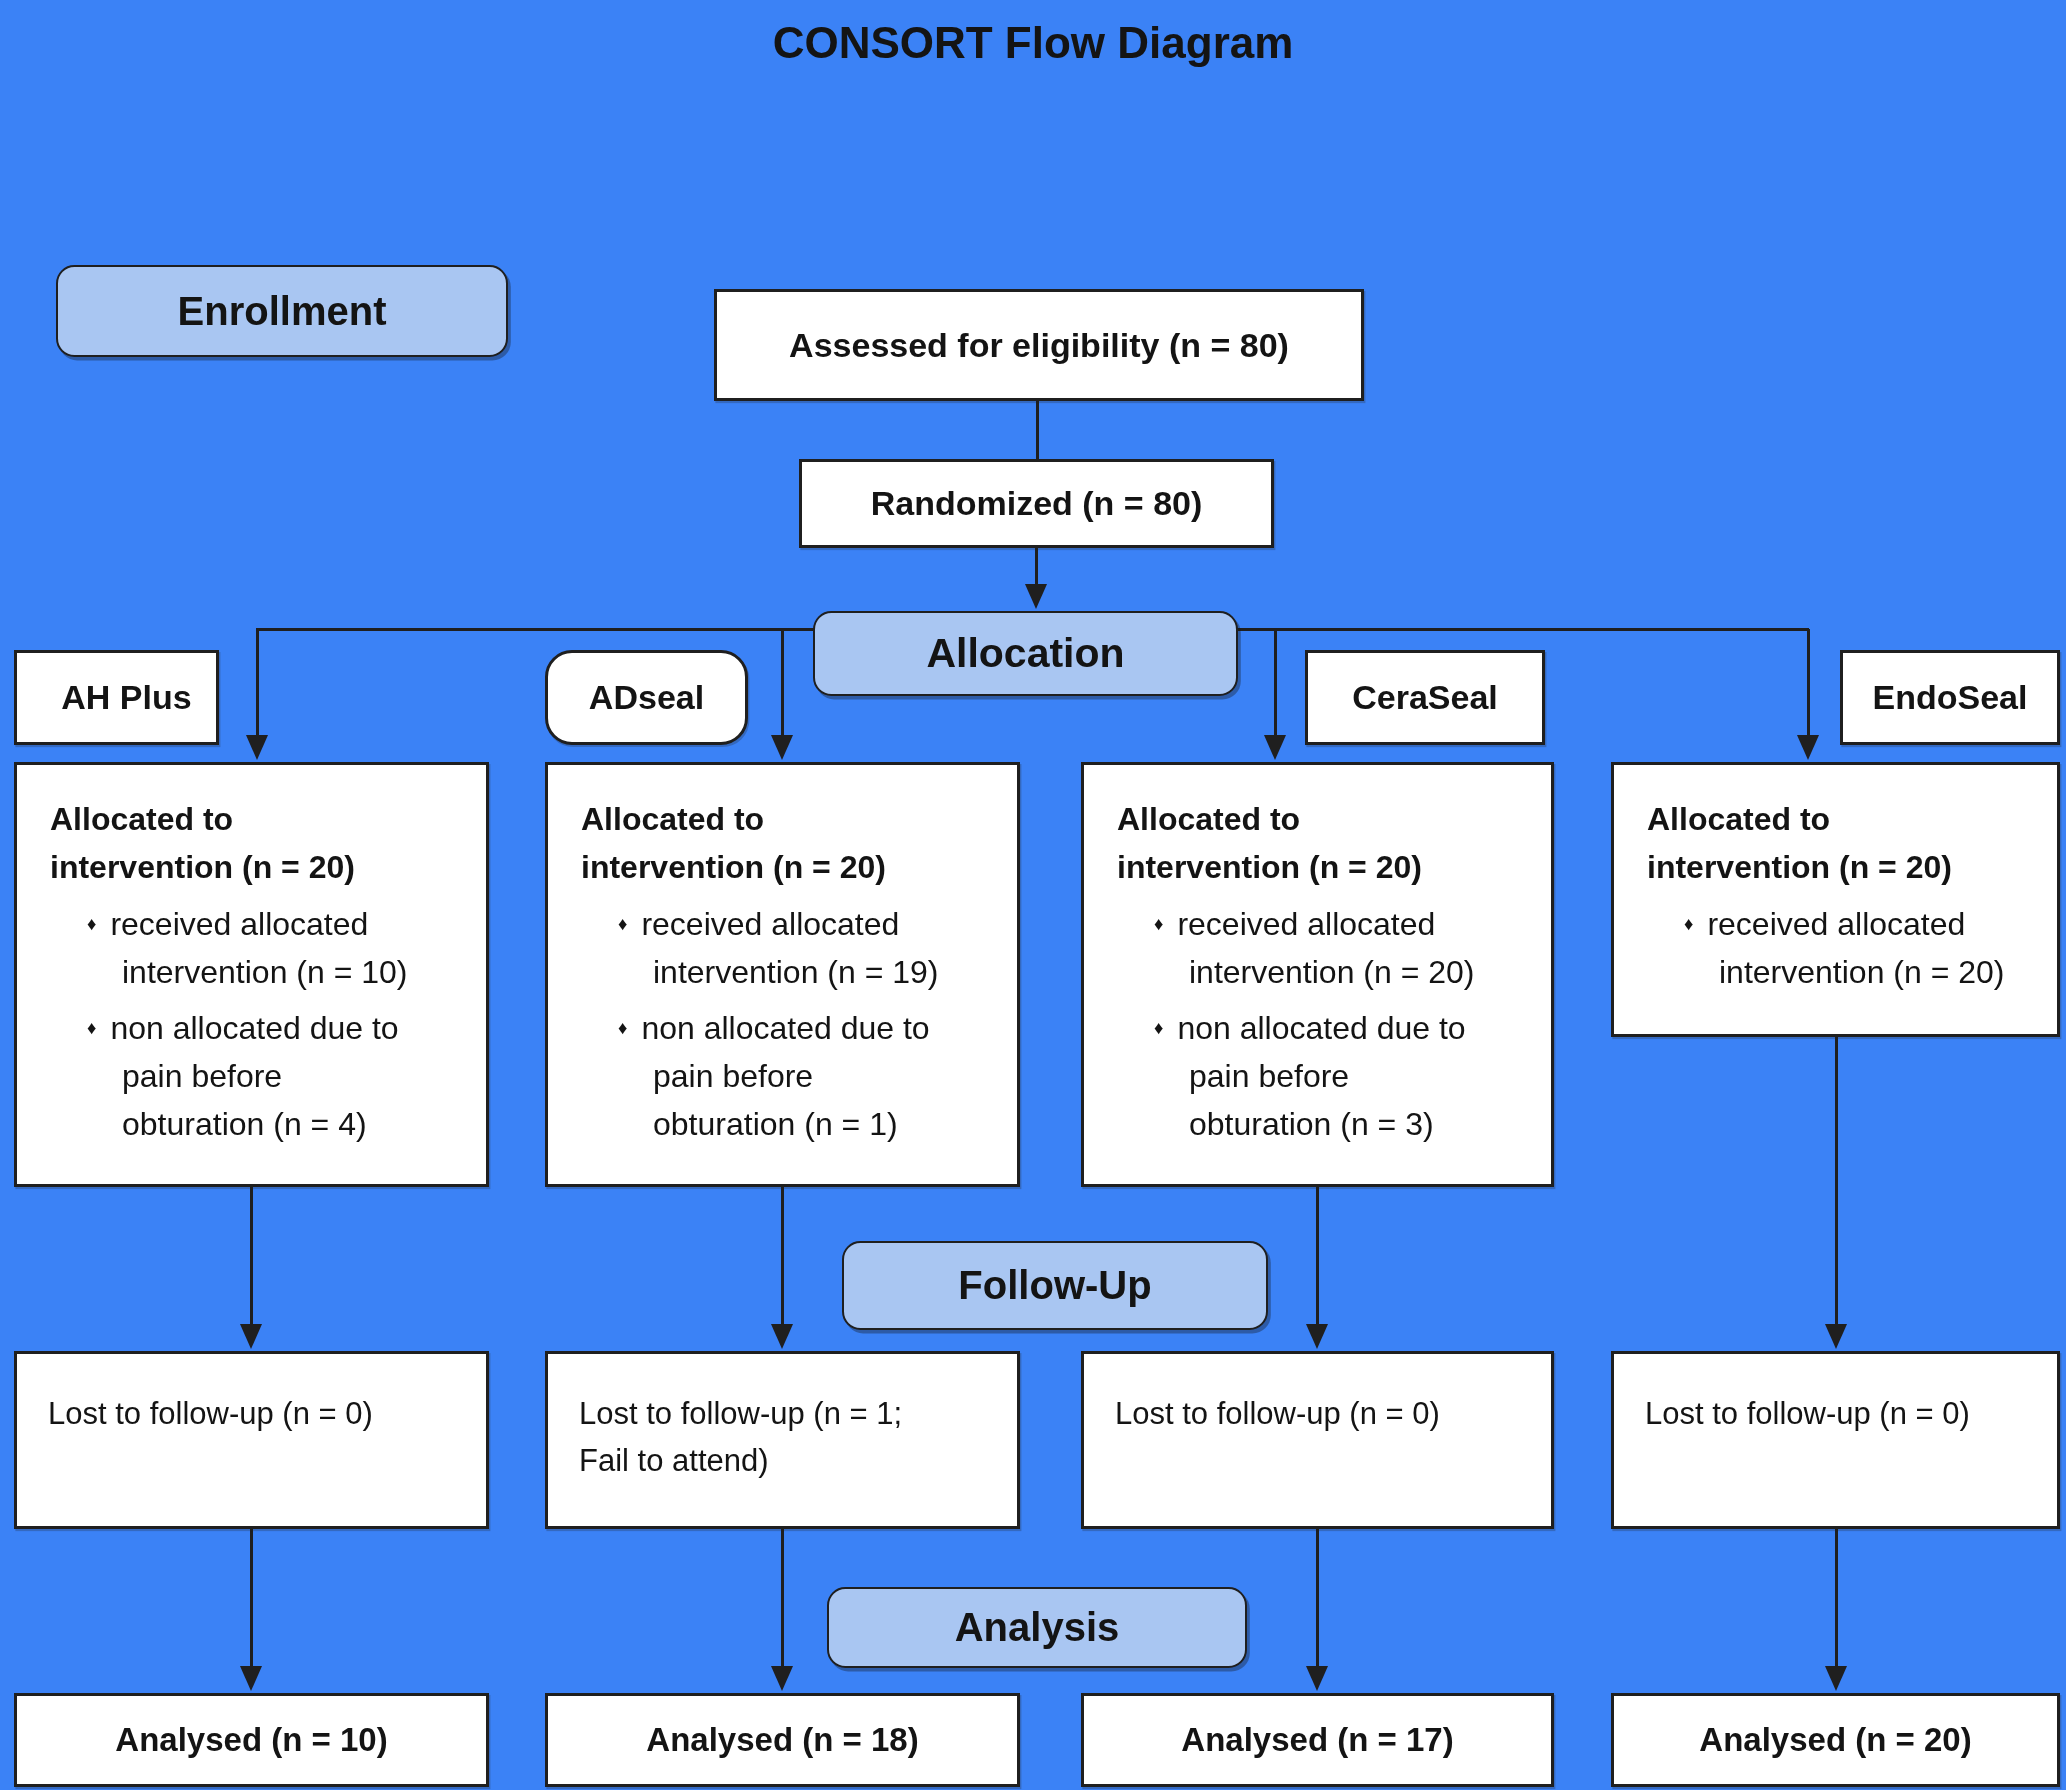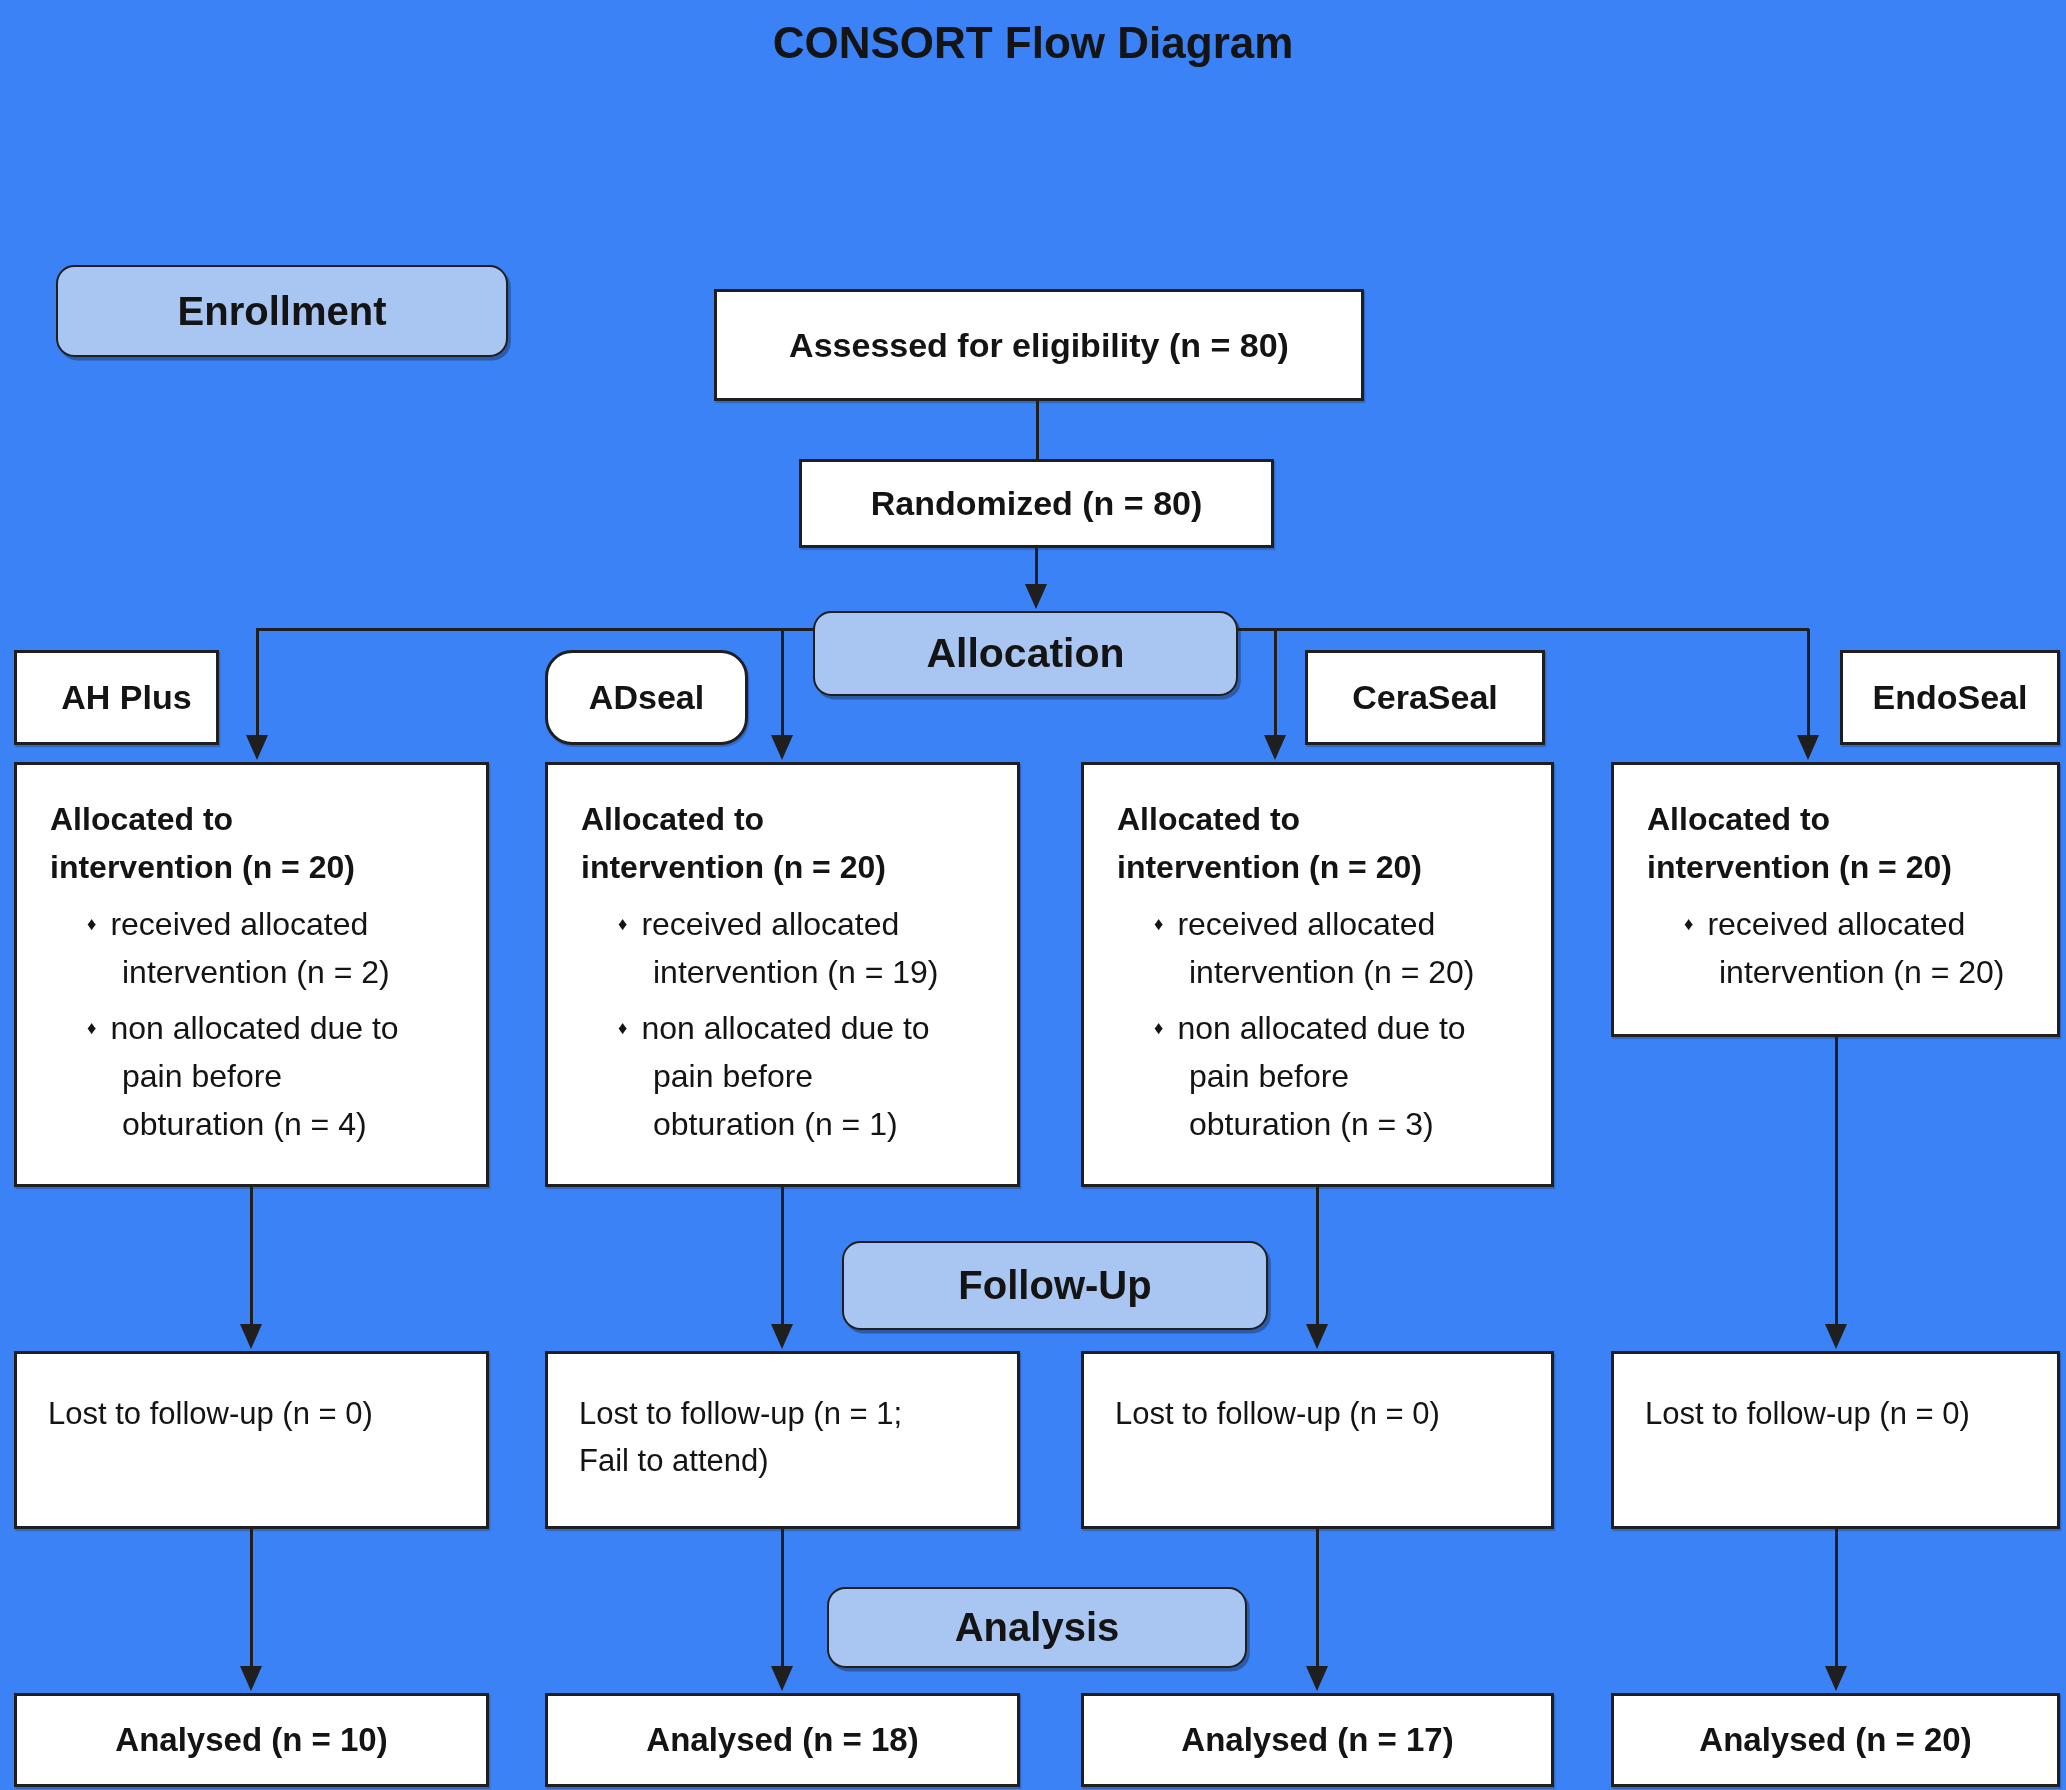--- a/index.html
+++ b/index.html
@@ -69,21 +69,21 @@
     <div class="vline" style="left: 1035px; top: 548px; height: 38px;"></div>
     <div class="ahead" style="left: 1025px; top: 584px;"></div>
     <div class="hline" style="left: 256px; top: 628px; width: 1553px;"></div>
     <div class="box arm-label center" style="left: 14px; top: 650px; width: 205px; height: 95px; padding-left: 20px;">AH Plus</div>
     <div class="vline" style="left: 256px; top: 629px; height: 109px;"></div>
     <div class="ahead" style="left: 246px; top: 735px;"></div>
     <div class="box alloc-box" style="left: 14px; top: 762px; width: 475px; height: 425px;">
       <div class="alloc-h">Allocated to</div>
       <div class="alloc-h">intervention (n = 20)</div>
       <div class="b-first"><span class="diamond">♦</span><span>received allocated</span></div>
-      <div class="b-cont">intervention (n = 2)</div>
+      <div class="b-cont">intervention (n = 10)</div>
       <div class="b-first"><span class="diamond">♦</span><span>non allocated due to</span></div>
       <div class="b-cont">pain before</div>
       <div class="b-cont">obturation (n = 4)</div>
     </div>
     <div class="vline" style="left: 250px; top: 1187px; height: 140px;"></div>
     <div class="ahead" style="left: 240px; top: 1324px;"></div>
     <div class="box fu-box" style="left: 14px; top: 1351px; width: 475px; height: 178px;">
       <div>Lost to follow-up (n = 0)</div>
     </div>
     <div class="vline" style="left: 250px; top: 1529px; height: 140px;"></div>

